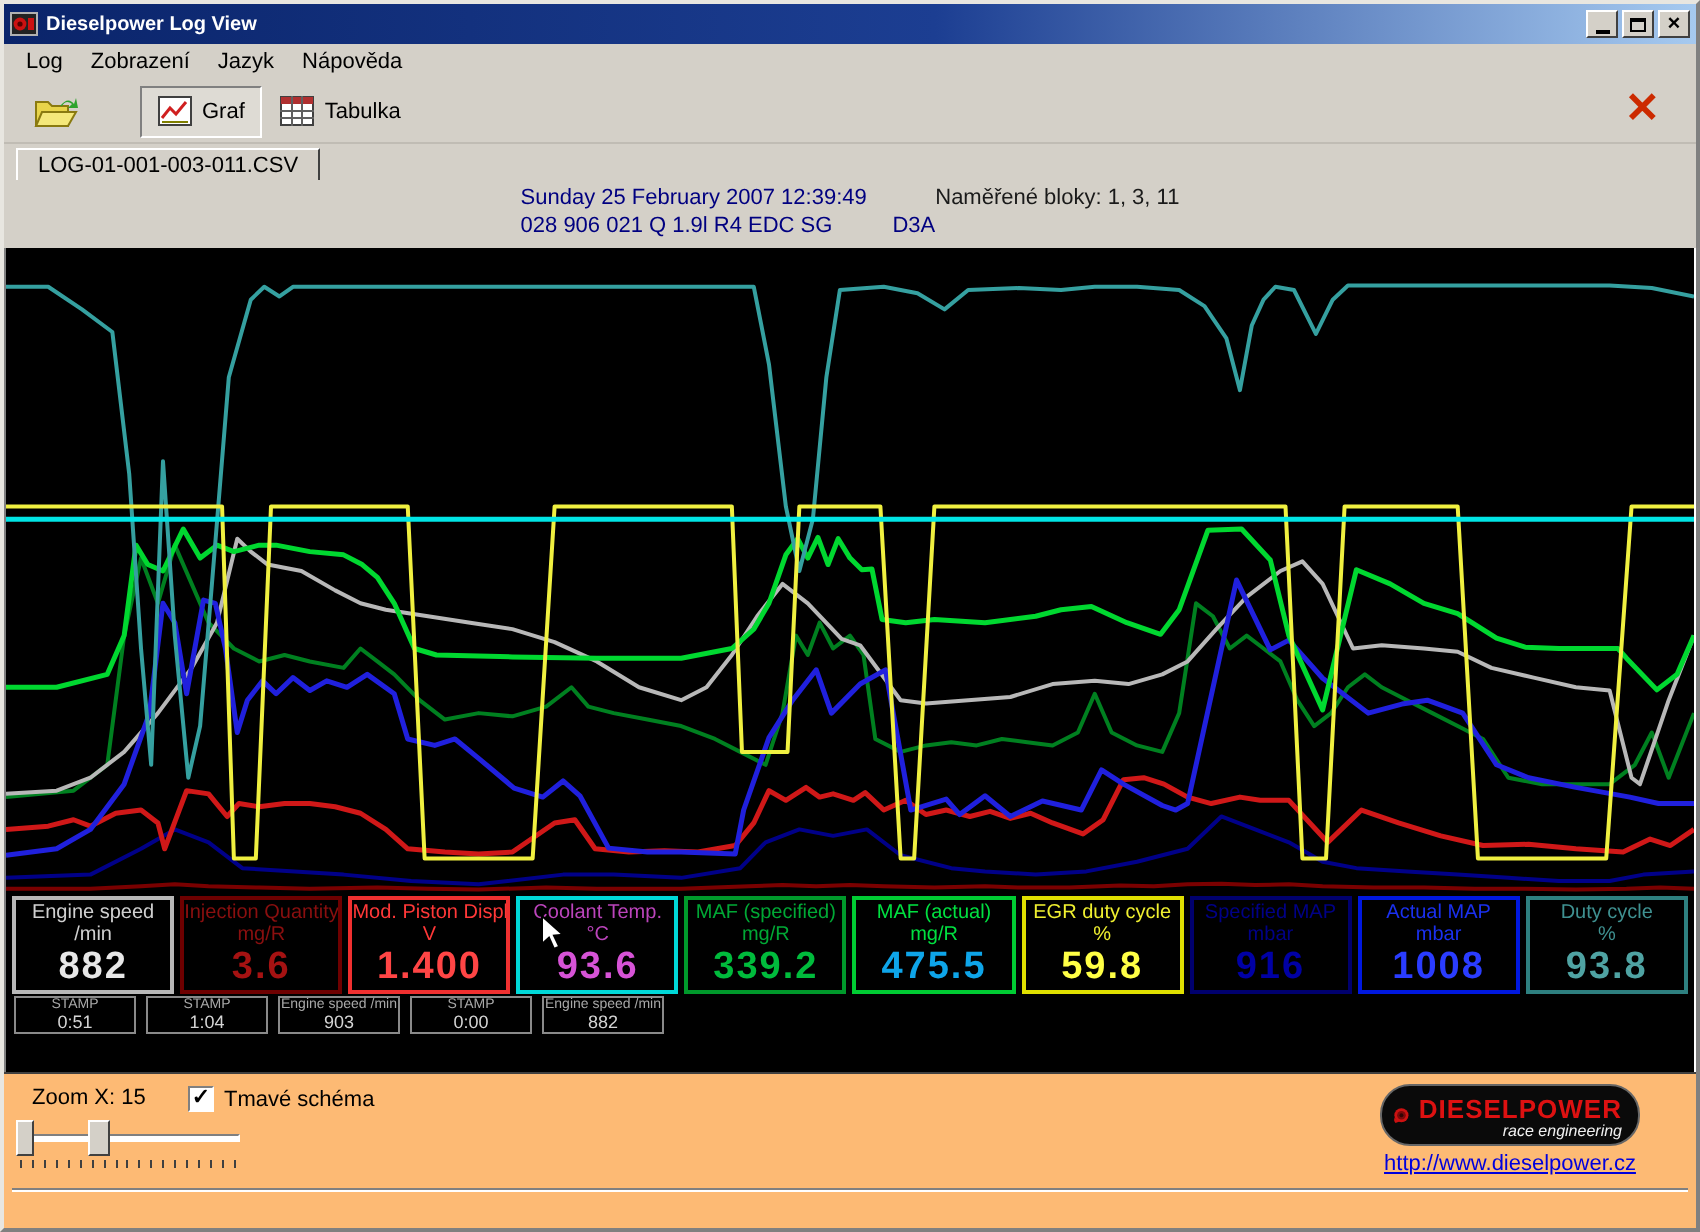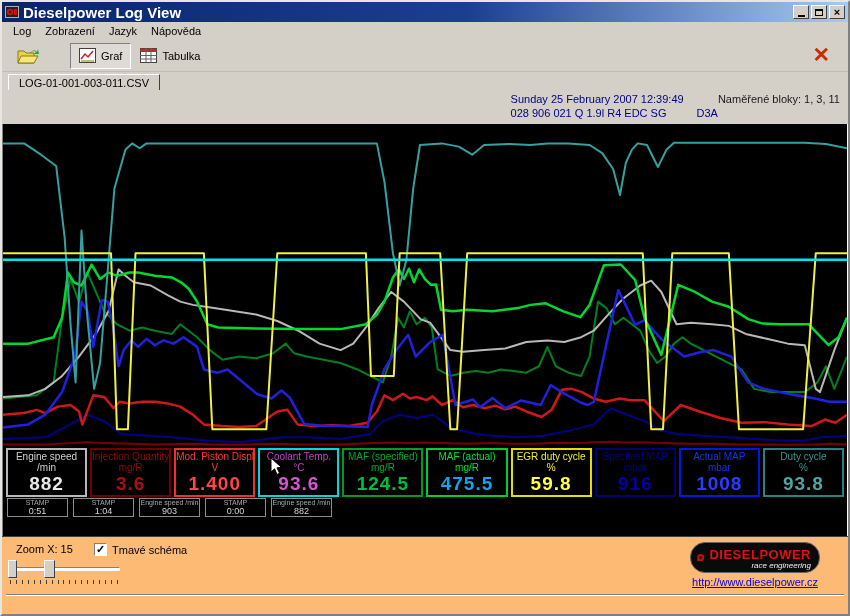--- a/index.html
+++ b/index.html
@@ -3,21 +3,21 @@
 <meta charset="utf-8">
 <style>
   * { box-sizing: border-box; margin:0; padding:0; }
   html,body { width:850px; height:616px; overflow:hidden; }
   body { font-family:"Liberation Sans", sans-serif; background:#d4d0c8; }
   .window { width:850px; height:616px; border:2px solid #d4d0c8; border-top-color:#e8e6e0; border-left-color:#e8e6e0; border-right-color:#808080; border-bottom-color:#808080; display:flex; flex-direction:column; background:#d4d0c8; position:relative; }
 
   
   .titlebar { height:20px; background:linear-gradient(90deg,#0a246a 0%,#1c3e92 55%,#a6caf0 100%); display:flex; align-items:center; padding:0 3px; flex:0 0 auto; }
   .app-icon { width:14px; height:14px; margin-right:4px; flex:0 0 auto; }
-  .title-text { color:#fff; font-size:15px; font-weight:bold; flex:1; white-space:nowrap; }
+  .title-text { color:#fff; font-size:10px; font-weight:bold; flex:1; white-space:nowrap; }
   .win-btns { display:flex; gap:2px; }
   .win-btn { width:16px; height:14px; background:#d4d0c8; border:1px solid; border-color:#fff #404040 #404040 #fff; display:flex; align-items:center; justify-content:center; cursor:default; }
   .glyph-min { width:7px; height:2px; background:#000; margin-top:7px; }
   .glyph-max { width:8px; height:7px; border:1px solid #000; border-top-width:2px; }
   .glyph-x { font-size:11px; font-weight:bold; line-height:10px; color:#000; }
 
   
   .menubar { height:18px; display:flex; align-items:center; padding-left:4px; font-size:11px; color:#000; flex:0 0 auto; }
   .menu-item { padding:17px 7px; }
 
@@ -26,21 +26,21 @@
   .tool-btn { height:26px; display:flex; align-items:center; gap:5px; background:#d4d0c8; border:1px solid transparent; padding:0 8px; font-size:11px; color:#000; font-family:inherit; }
   .tool-btn.pressed { border-color:#808080 #fff #fff #808080; background:#dedbd4; }
   .open-btn { margin-right:22px; }
   .close-file { position:absolute; right:18px; top:3px; font-size:21px; font-weight:bold; color:#cc2a00; cursor:default; line-height:24px; }
 
   
   .tabstrip { height:18px; display:flex; align-items:flex-end; padding-left:6px; flex:0 0 auto; }
   .tab { font-size:11px; color:#000; background:#d4d0c8; border:1px solid; border-color:#fff #404040 #808080 #fff; border-bottom:none; padding:2px 10px 1px 10px; }
 
   
-  .infobar { height:34px; display:flex; justify-content:flex-end; padding:2px 8px 0 8px; flex:0 0 auto; }
+  .infobar { height:34px; display:flex; justify-content:center; padding:2px 8px 0 8px; flex:0 0 auto; }
   .info-left { color:#000080; font-size:11px; line-height:14px; }
   .variant { margin-left:30px; }
   .info-right { color:#1a1a1a; font-size:11px; padding-top:1px; }
 
   
   .blackzone { background:#000; flex:1; display:flex; flex-direction:column; border-left:1px solid #808080; border-right:1px solid #fff; }
   .chart-wrap { height:323px; position:relative; background:#000; flex:0 0 auto; }
   .chart-wrap svg { position:absolute; inset:0; width:100%; height:100%; }
 
   
@@ -190,21 +190,21 @@
           <div class="g-value" style="color: rgb(255, 69, 69);">1.400</div>
         </div>
       <div class="gauge" style="border-color: rgb(0, 216, 216);">
           <div class="g-label" style="color: rgb(187, 68, 187);">Coolant Temp.</div>
           <div class="g-unit" style="color: rgb(187, 68, 187);">°C</div>
           <div class="g-value" style="color: rgb(214, 83, 214);">93.6</div>
         </div>
       <div class="gauge" style="border-color: rgb(0, 153, 43);">
           <div class="g-label" style="color: rgb(0, 168, 53);">MAF (specified)</div>
           <div class="g-unit" style="color: rgb(0, 168, 53);">mg/R</div>
-          <div class="g-value" style="color: rgb(0, 187, 60);">124.5</div>
+          <div class="g-value" style="color: rgb(0, 187, 60);">339.2</div>
         </div>
       <div class="gauge" style="border-color: rgb(0, 204, 51);">
           <div class="g-label" style="color: rgb(0, 224, 64);">MAF (actual)</div>
           <div class="g-unit" style="color: rgb(0, 224, 64);">mg/R</div>
           <div class="g-value" style="color: #0ea5e9;">475.5</div>
         </div>
       <div class="gauge" style="border-color: rgb(224, 224, 0);">
           <div class="g-label" style="color: rgb(240, 240, 48);">EGR duty cycle</div>
           <div class="g-unit" style="color: rgb(240, 240, 48);">%</div>
           <div class="g-value" style="color: rgb(255, 255, 69);">59.8</div>

